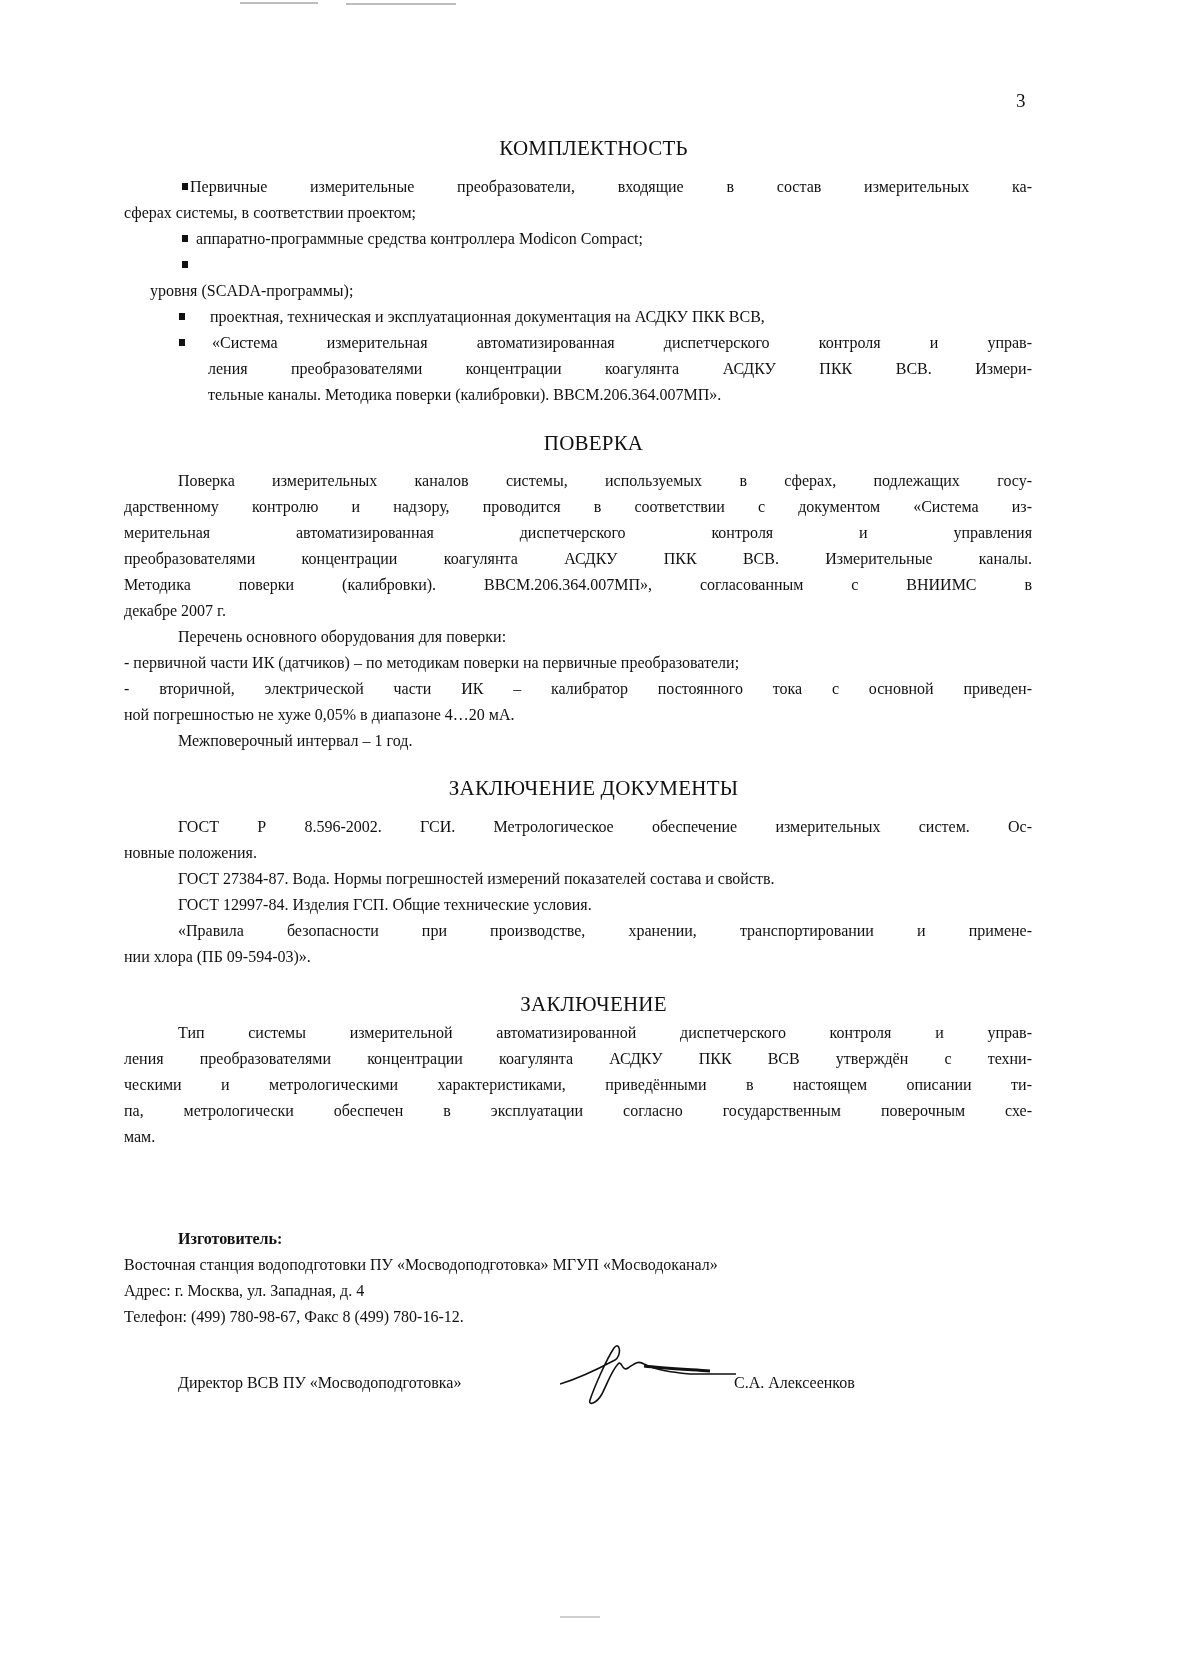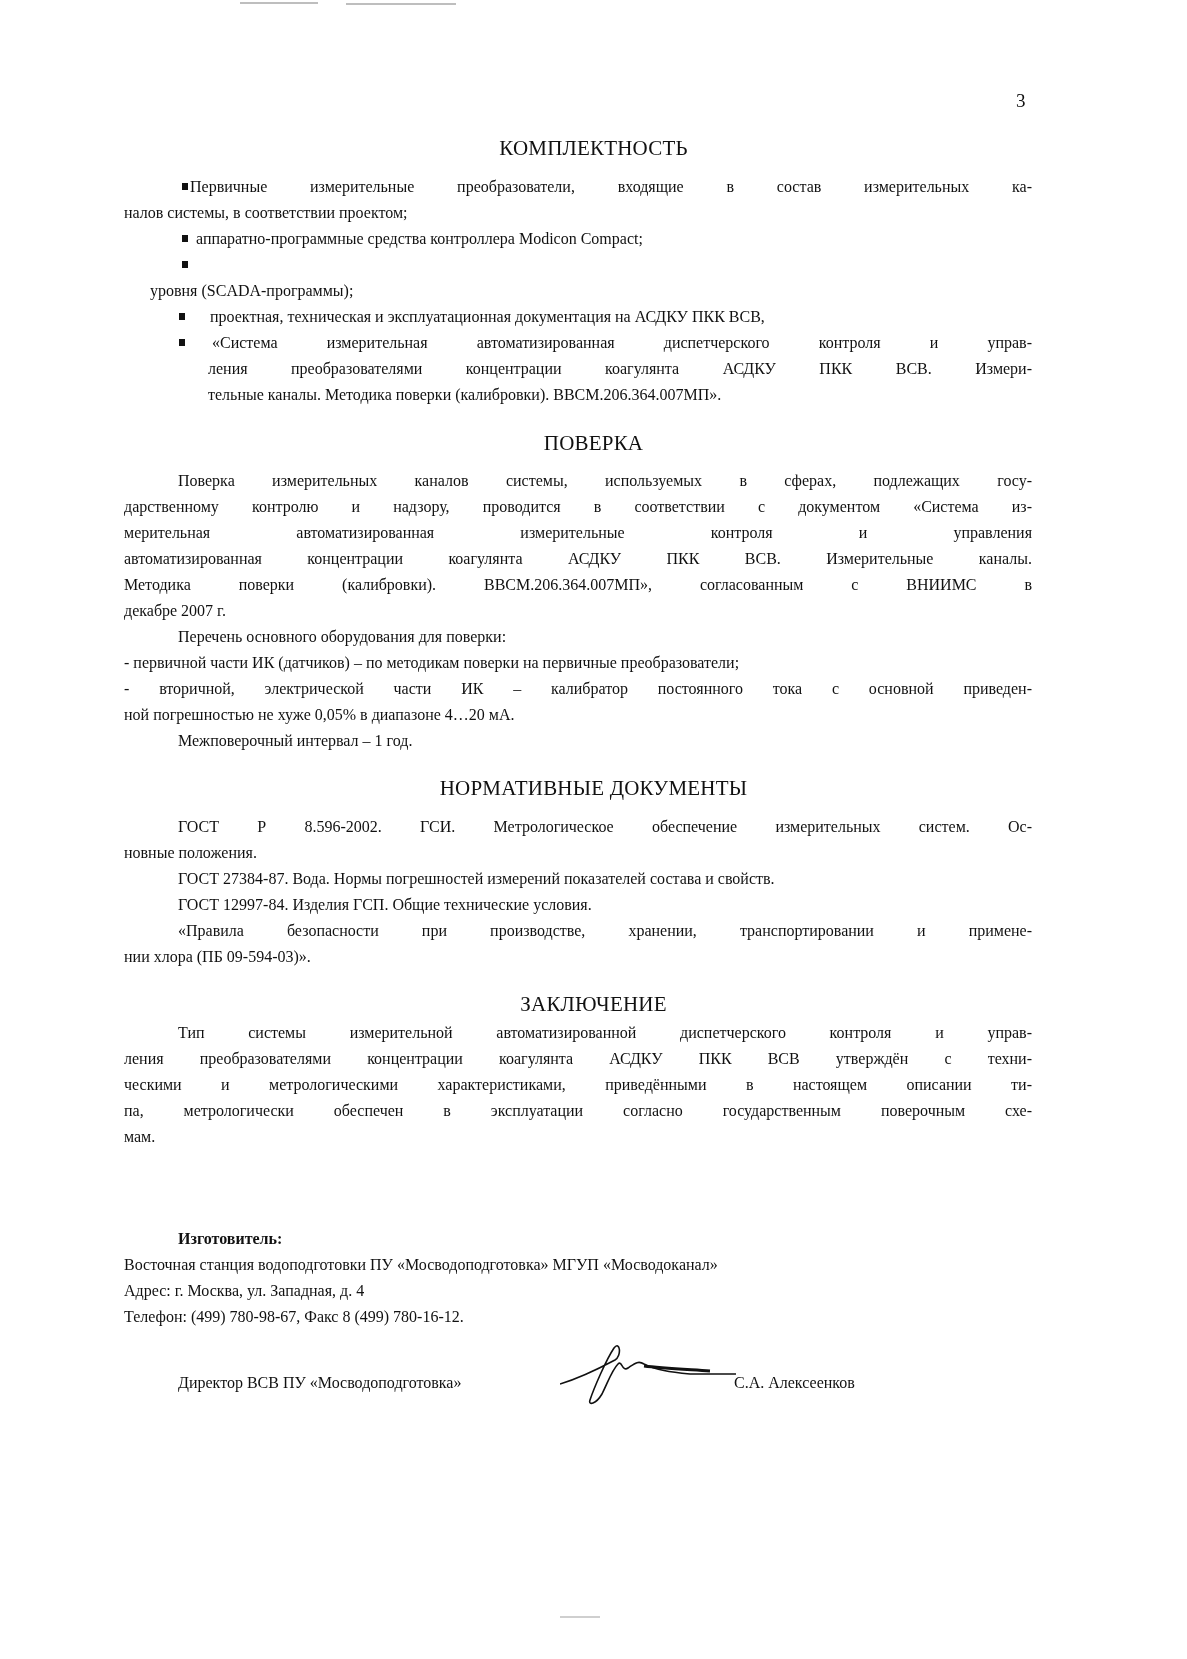--- a/index.html
+++ b/index.html
@@ -23,51 +23,51 @@
   <div class="scan-artifact" style="left:240px;top:2px;width:78px;"></div>
   <div class="scan-artifact" style="left:346px;top:3px;width:110px;"></div>
   <div class="scan-artifact" style="left:560px;top:1616px;width:40px;opacity:.4"></div>
 
   <div class="page-number">3</div>
 
   <div class="heading" style="top:136px;">КОМПЛЕКТНОСТЬ</div>
 
   <div class="bullet" style="left:182px;top:183px;"></div>
   <div class="line just" style="left:190px;top:174px;width:842px;">Первичные измерительные преобразователи, входящие в состав измерительных ка-</div>
-  <div class="line" style="left:124px;top:200px;">налов системы, в соответствии проектом;</div>
+  <div class="line" style="left:124px;top:200px;">сферах системы, в соответствии проектом;</div>
 
   <div class="bullet" style="left:182px;top:235px;"></div>
   <div class="line" style="left:196px;top:226px;">аппаратно-программные средства  контроллера Modicon Compact;</div>
 
   <div class="bullet" style="left:182px;top:261px;"></div>
   <div class="line" style="left:150px;top:278px;">уровня (SCADA-программы);</div>
 
   <div class="bullet" style="left:179px;top:313px;"></div>
   <div class="line" style="left:210px;top:304px;">проектная, техническая и эксплуатационная документация на АСДКУ ПКК ВСВ,</div>
 
   <div class="bullet" style="left:179px;top:339px;"></div>
   <div class="line just" style="left:212px;top:330px;width:820px;">«Система измерительная автоматизированная диспетчерского контроля и управ-</div>
   <div class="line just" style="left:208px;top:356px;width:824px;">ления преобразователями концентрации коагулянта  АСДКУ ПКК ВСВ. Измери-</div>
   <div class="line" style="left:208px;top:382px;">тельные каналы. Методика поверки (калибровки). ВВСМ.206.364.007МП».</div>
 
   <div class="heading" style="top:431px;">ПОВЕРКА</div>
 
   <div class="line just" style="left:178px;top:468px;width:854px;">Поверка измерительных каналов системы, используемых в сферах, подлежащих госу-</div>
   <div class="line just" style="left:124px;top:494px;width:908px;">дарственному контролю и надзору, проводится в соответствии с документом «Система из-</div>
-  <div class="line just" style="left:124px;top:520px;width:908px;word-spacing:52px;">мерительная автоматизированная измерительные контроля и управления</div>
-  <div class="line just" style="left:124px;top:546px;width:908px;">автоматизированная концентрации коагулянта  АСДКУ ПКК ВСВ. Измерительные каналы.</div>
+  <div class="line just" style="left:124px;top:520px;width:908px;word-spacing:52px;">мерительная автоматизированная диспетчерского контроля и управления</div>
+  <div class="line just" style="left:124px;top:546px;width:908px;">преобразователями концентрации коагулянта  АСДКУ ПКК ВСВ. Измерительные каналы.</div>
   <div class="line just" style="left:124px;top:572px;width:908px;">Методика поверки (калибровки). ВВСМ.206.364.007МП», согласованным с ВНИИМС  в</div>
   <div class="line" style="left:124px;top:598px;">декабре 2007 г.</div>
   <div class="line" style="left:178px;top:624px;">Перечень основного оборудования для поверки:</div>
   <div class="line" style="left:124px;top:650px;">- первичной части ИК (датчиков) – по методикам поверки на первичные преобразователи;</div>
   <div class="line just" style="left:124px;top:676px;width:908px;">- вторичной, электрической части ИК – калибратор постоянного тока с основной приведен-</div>
   <div class="line" style="left:124px;top:702px;">ной погрешностью не хуже 0,05% в диапазоне  4…20 мА.</div>
   <div class="line" style="left:178px;top:728px;text-align:right;">Межповерочный интервал – 1 год.</div>
 
-  <div class="heading" style="top:776px;">НОРМАТИВНЫЕ ДОКУМЕНТЫ</div>
+  <div class="heading" style="top:776px;">ЗАКЛЮЧЕНИЕ ДОКУМЕНТЫ</div>
 
   <div class="line just" style="left:178px;top:814px;width:854px;">ГОСТ Р 8.596-2002. ГСИ. Метрологическое обеспечение измерительных систем. Ос-</div>
   <div class="line" style="left:124px;top:840px;">новные положения.</div>
   <div class="line" style="left:178px;top:866px;">ГОСТ 27384-87. Вода. Нормы погрешностей измерений показателей состава и свойств.</div>
   <div class="line" style="left:178px;top:892px;">ГОСТ 12997-84. Изделия  ГСП. Общие технические  условия.</div>
   <div class="line just" style="left:178px;top:918px;width:854px;">«Правила безопасности при производстве, хранении, транспортировании и примене-</div>
   <div class="line" style="left:124px;top:944px;">нии хлора (ПБ 09-594-03)».</div>
 
   <div class="heading" style="top:992px;">ЗАКЛЮЧЕНИЕ</div>
 

